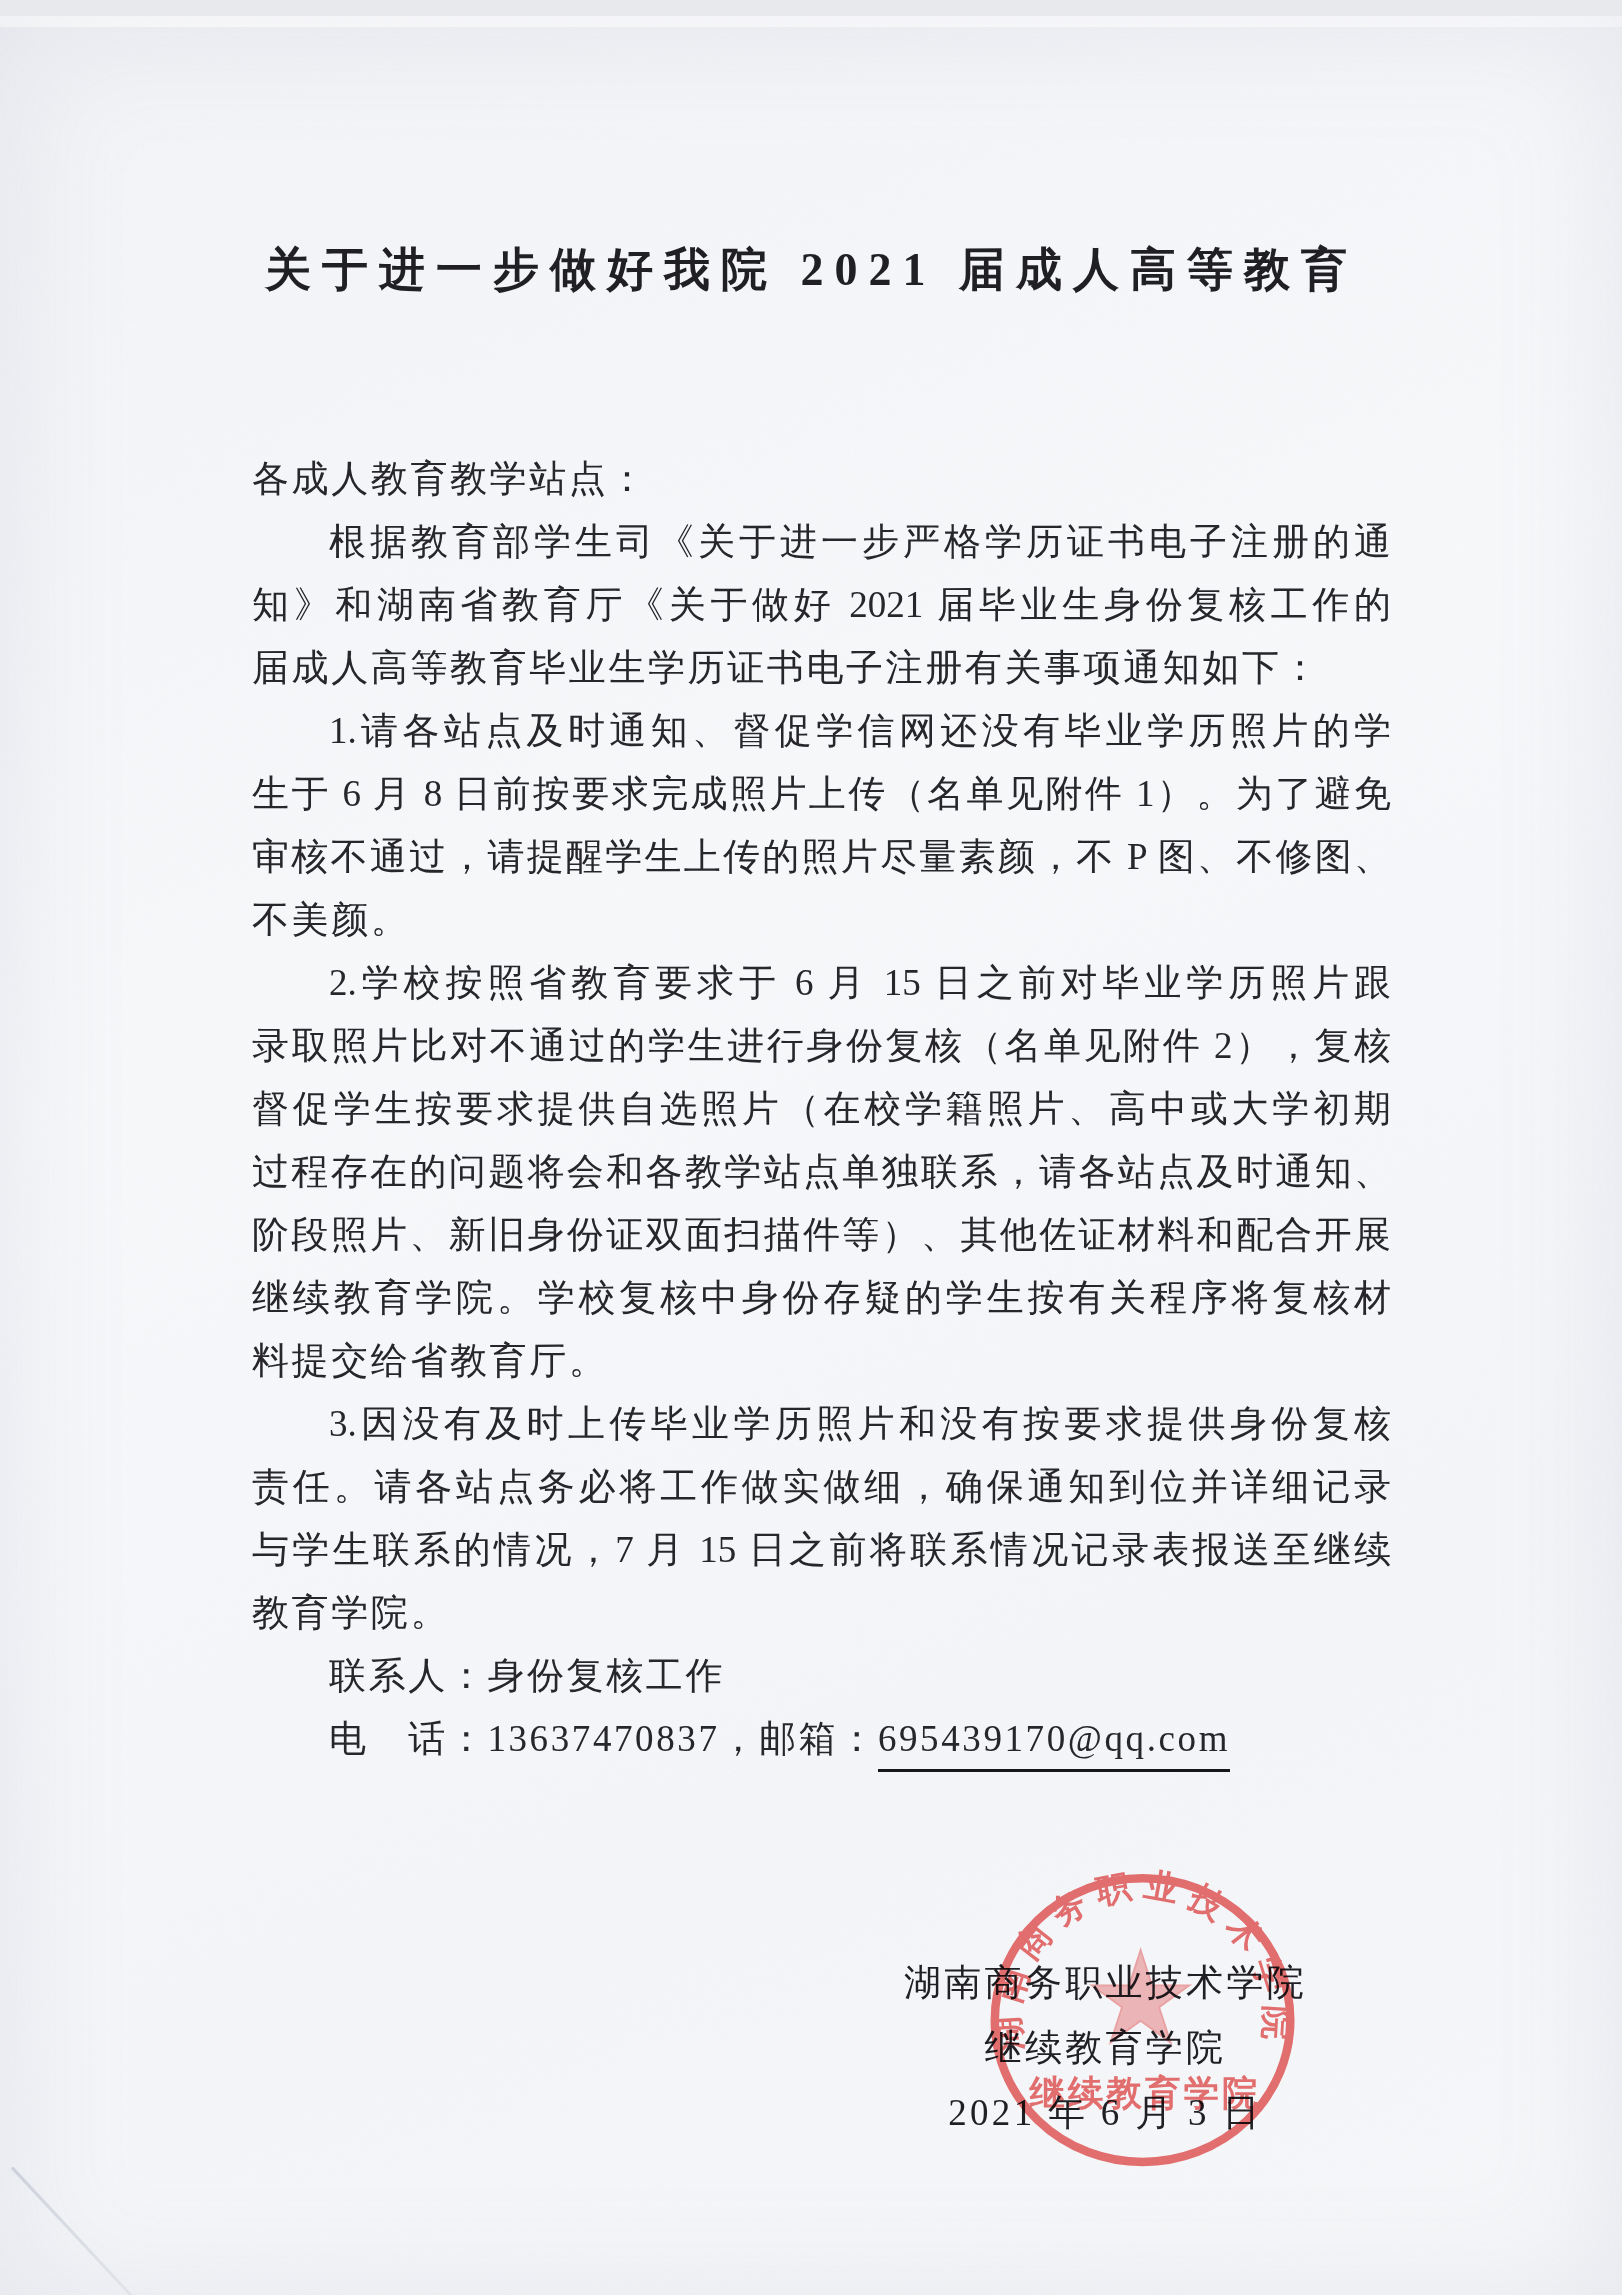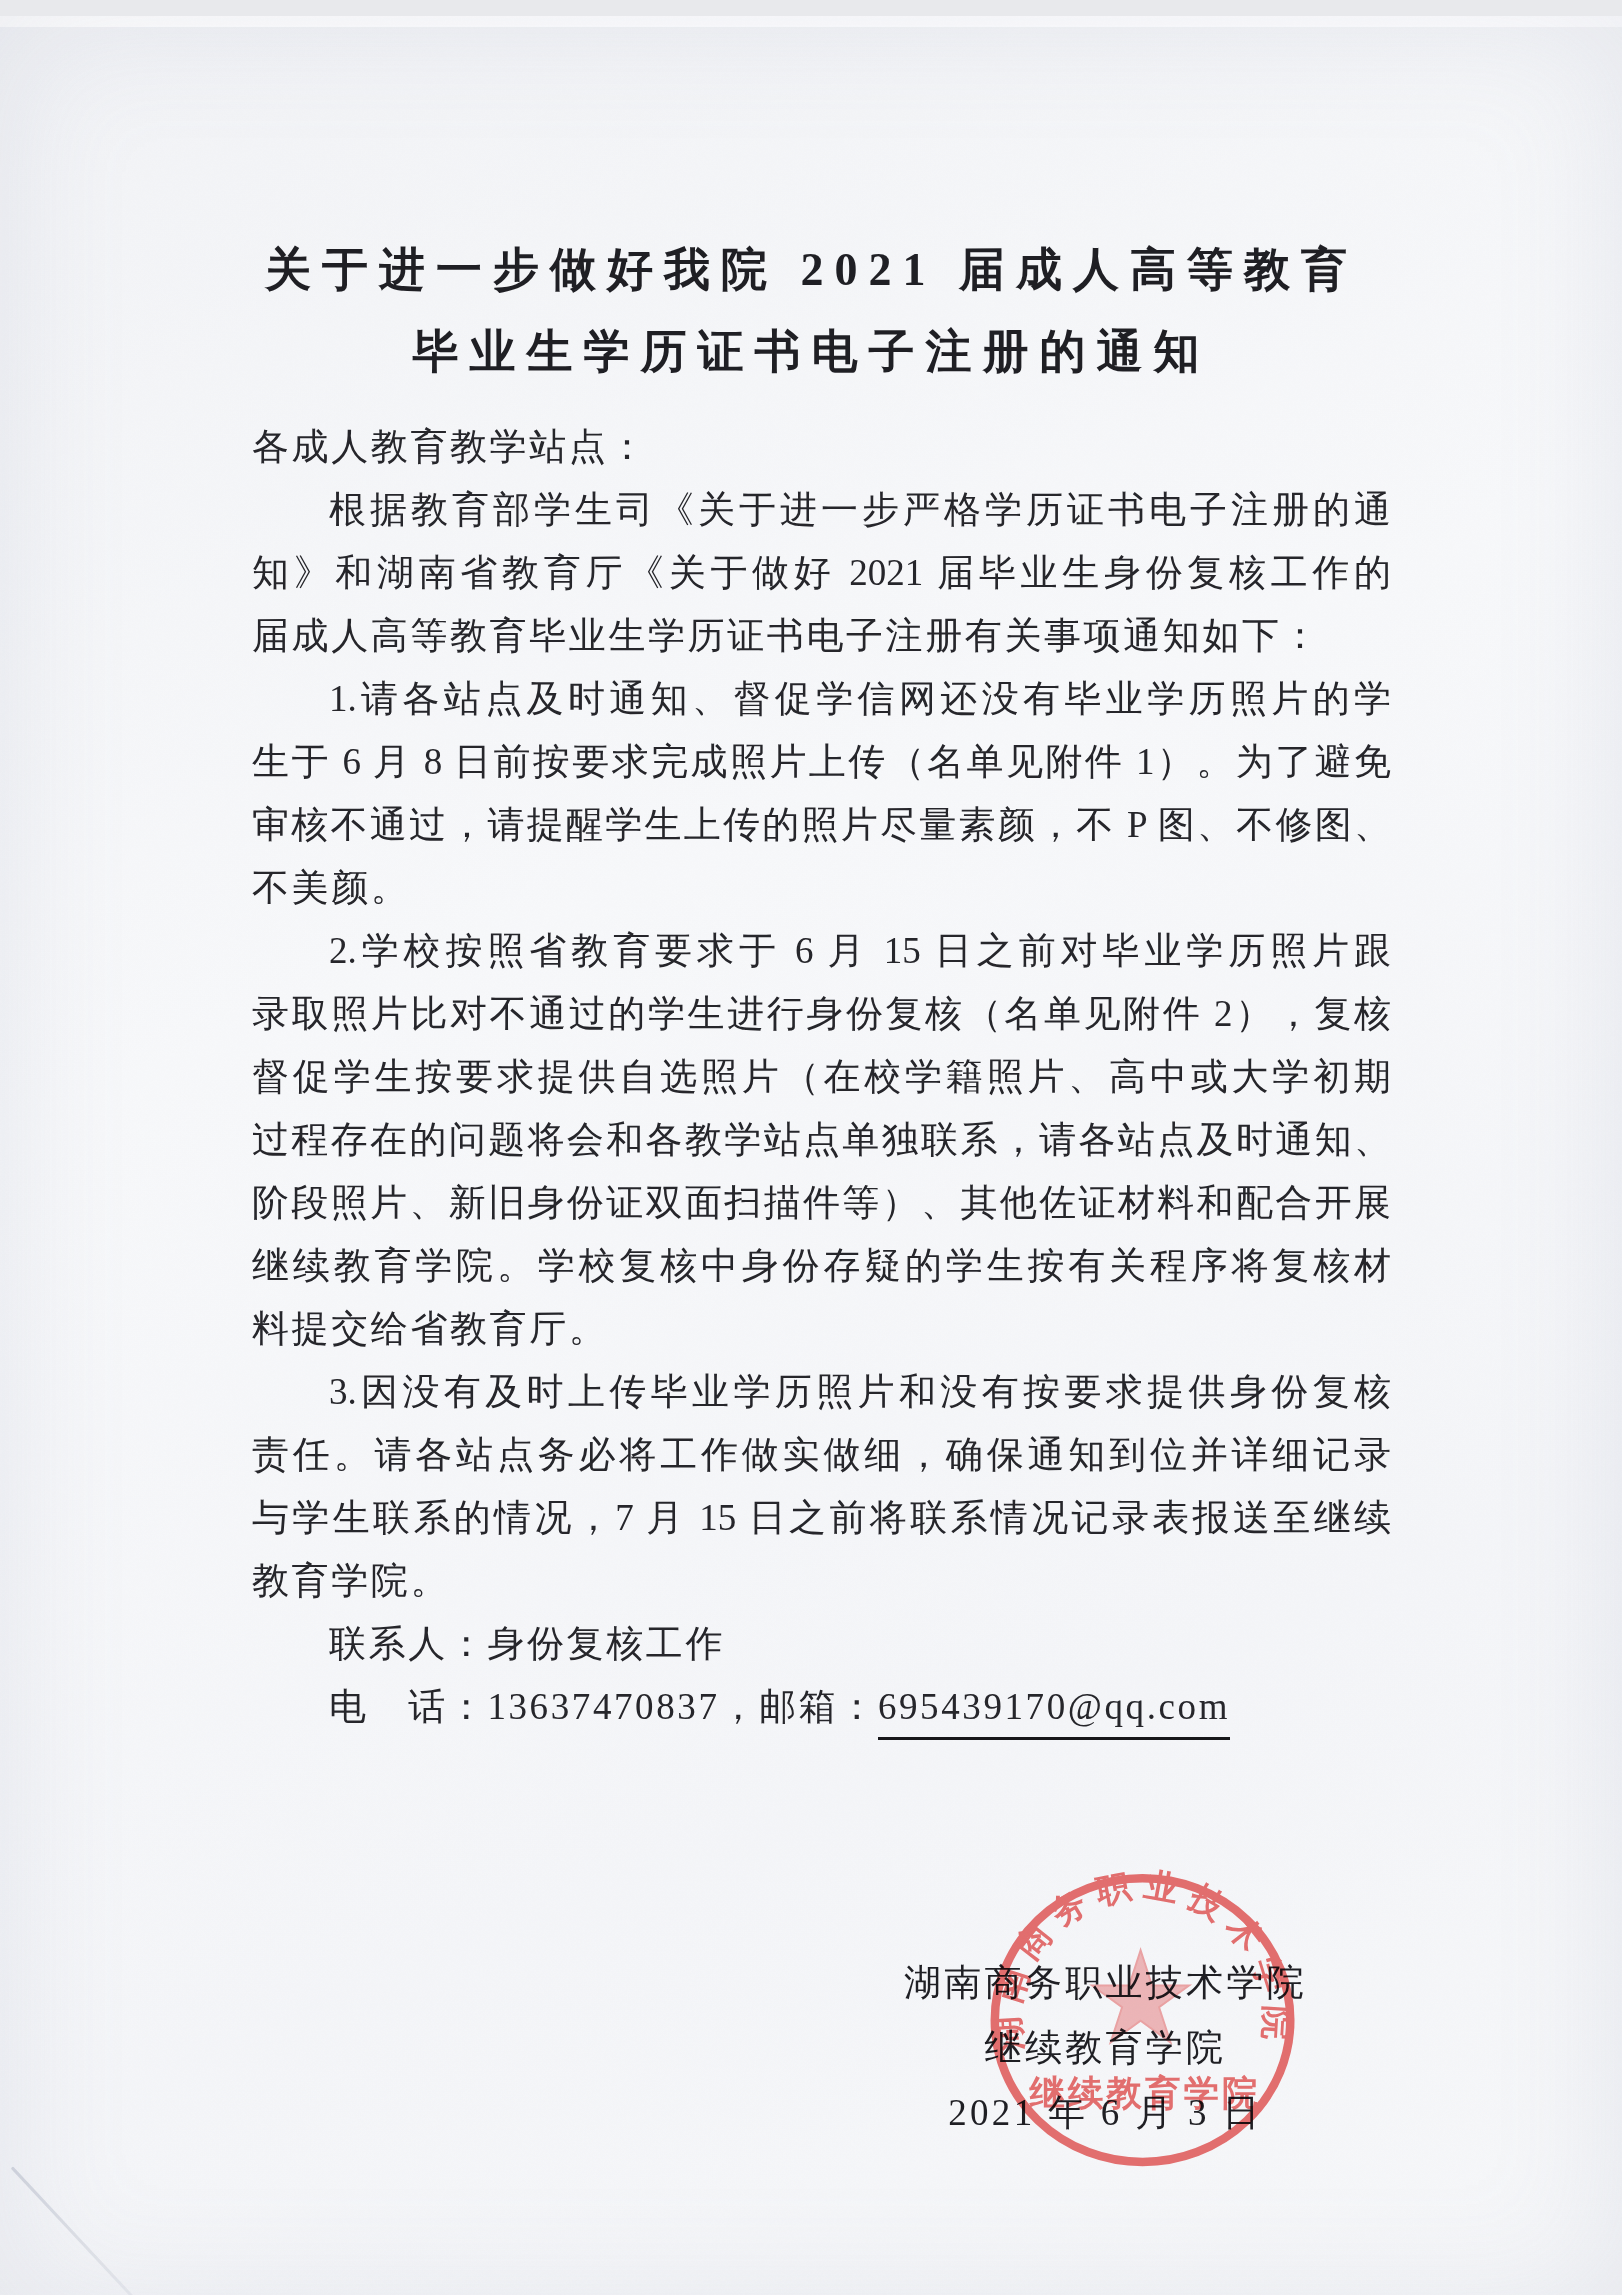--- a/index.html
+++ b/index.html
@@ -21,21 +21,21 @@
   }
   .noise-svg{position:absolute;inset:0;opacity:.55;pointer-events:none;}
 
   .title{
     position:absolute;left:0;top:213px;width:1623px;
     text-align:center;font-weight:700;
     font-size:46px;line-height:82px;letter-spacing:11px;
     color:#1f1f24;
   }
   .body-block{
-    position:absolute;left:252px;top:399px;width:1139px;
+    position:absolute;left:252px;top:431px;width:1139px;
     font-size:37px;line-height:63px;
   }
   .line{height:63px;white-space:nowrap;letter-spacing:2.6px;}
   .line.stretch{
     white-space:normal;letter-spacing:0;
     text-align:justify;text-align-last:justify;
     -moz-text-align-last:justify;
   }
   .line.indent{padding-left:77px;}
   .email{
@@ -63,21 +63,20 @@
   <svg class="noise-svg" width="1623" height="2295" xmlns="http://www.w3.org/2000/svg" viewBox="0 0 2480 3508">
     <filter id="paperNoise">
       <feTurbulence type="fractalNoise" baseFrequency="0.85" numOctaves="2" seed="7"></feTurbulence>
       <feColorMatrix type="matrix" values="0 0 0 0 0.56  0 0 0 0 0.60  0 0 0 0 0.68  0 0 0 0.05 0"></feColorMatrix>
     </filter>
     <rect width="2480" height="3508" filter="url(#paperNoise)"></rect>
   </svg>
 
   <div class="title">
     <div>关于进一步做好我院 2021 届成人高等教育</div>
-    <div>毕业生学历证书电子注册的通知</div>
   </div>
 
   <div class="body-block">
     <div class="line">各成人教育教学站点：</div>
 
     <div>
         <div class="line stretch indent">根据教育部学生司《关于进一步严格学历证书电子注册的通</div>
         <div class="line stretch">知》和湖南省教育厅《关于做好 2021 届毕业生身份复核工作的</div>
         <div class="line">届成人高等教育毕业生学历证书电子注册有关事项通知如下：</div>
         <div class="line stretch indent">1.请各站点及时通知、督促学信网还没有毕业学历照片的学</div>

